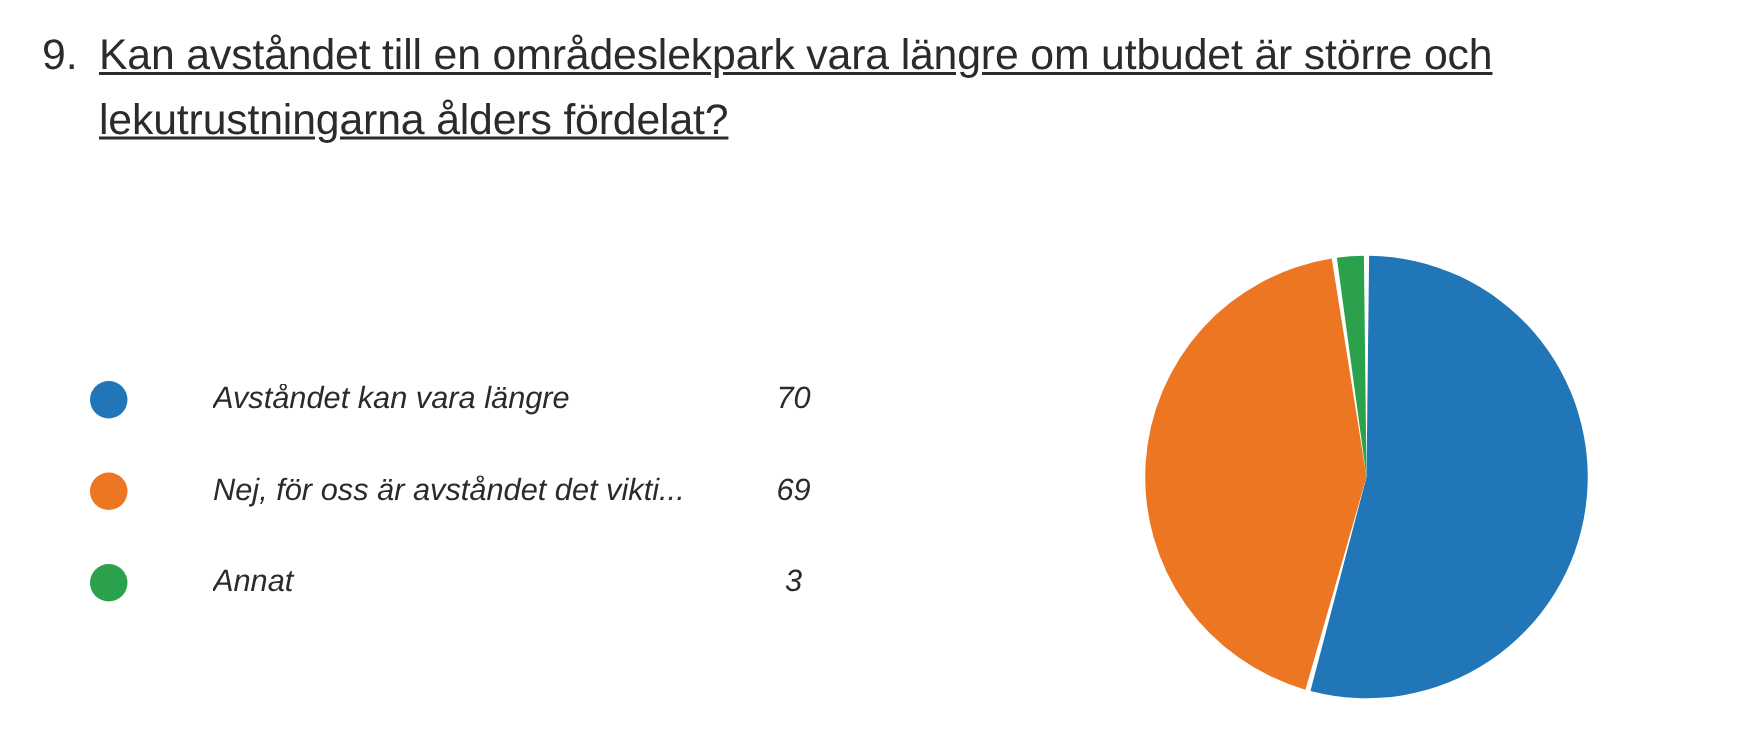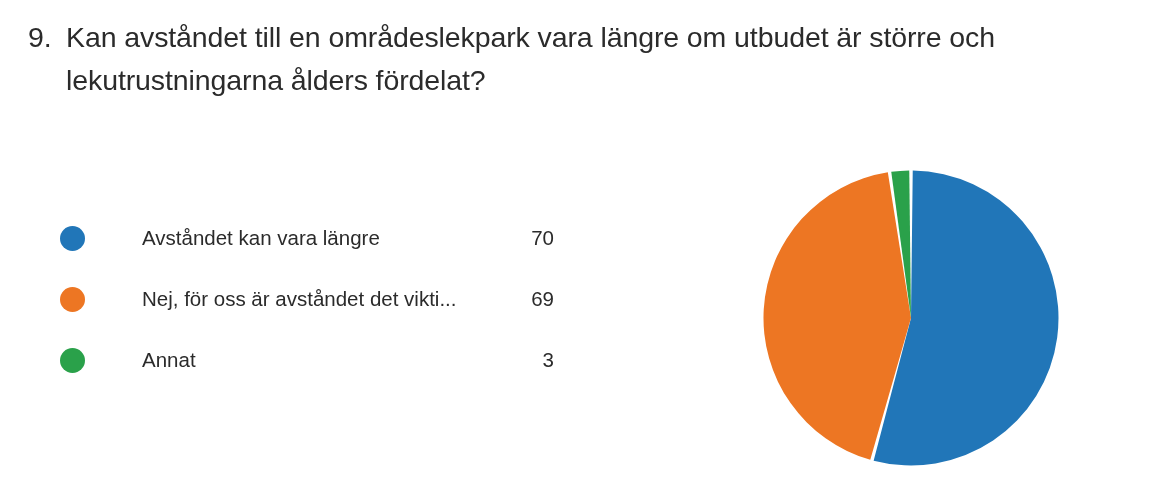--- a/index.html
+++ b/index.html
@@ -32,28 +32,30 @@
     letter-spacing: -0.1px;
   }
   #question-number {
     flex: 0 0 auto;
     width: 38px;
     text-align: left;
   }
   #question-text {
     flex: 1 1 auto;
     max-width: 1045px;
+    text-decoration: underline;
   }
 
   
   #legend {
     position: absolute;
     left: 60px;
-    top: 208px;
+    top: 236px;
     width: 470px;
+    font-style: italic;
   }
   .legend-row {
     display: flex;
     align-items: center;
     height: 61px;
   }
   .legend-swatch {
     flex: 0 0 auto;
     width: 25px;
     height: 25px;
@@ -70,21 +72,21 @@
     white-space: nowrap;
     overflow: hidden;
     text-overflow: ellipsis;
   }
   .legend-value {
     flex: 0 0 auto;
     width: 50px;
     font-size: 20.5px;
     line-height: 1;
     color: #2b2b2b;
-    text-align: right;
+    text-align: center;
   }
 
   
   #pie-chart {
     position: absolute;
     left: 763px;
     top: 170px;
     width: 296px;
     height: 296px;
   }

